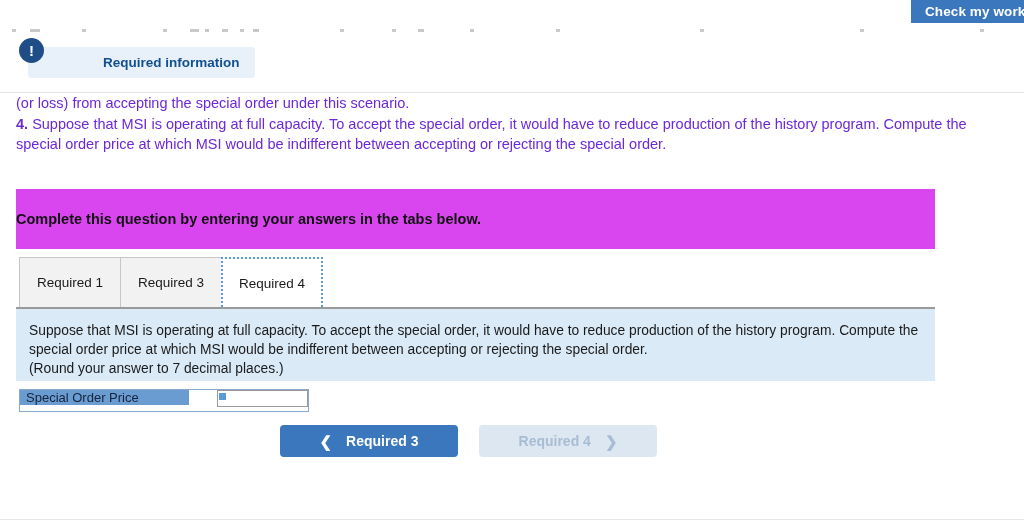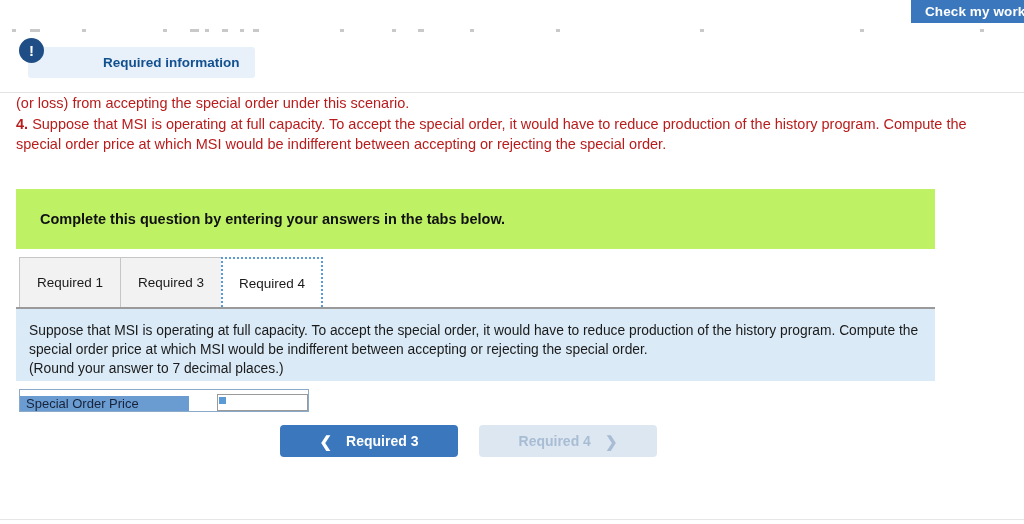--- a/index.html
+++ b/index.html
@@ -106,37 +106,36 @@
   }
 
   
   .question-block {
     position: absolute;
     left: 16px;
     top: 93px;
     width: 960px;
     font-size: 14.5px;
     line-height: 20.5px;
-    color: #b91c1c;
+    color: #6d28d9;
   }
   .question-block .qnum {
     font-weight: bold;
   }
 
   
   .instruction-bar {
     position: absolute;
     left: 16px;
     top: 189px;
     width: 919px;
     height: 60px;
-    background: #bef264;
-    display: flex;
-    align-items: center;
-    padding-left: 24px;
+    background: #d946ef;
+    display: flex;
+    align-items: center;
     box-sizing: border-box;
   }
   .instruction-text {
     font-size: 14.5px;
     font-weight: bold;
     color: #111111;
   }
 
   
   .tab-strip {
@@ -199,21 +198,21 @@
     color: #c00000;
   }
 
   
   .answer-row {
     position: absolute;
     left: 19px;
     top: 389px;
     height: 23px;
     display: flex;
-    align-items: flex-end;
+    align-items: flex-start;
     border: 1px solid #8ba9c9;
     box-sizing: border-box;
     gap: 28px;
   }
   .answer-label {
     width: 169px;
     background: #6a9bd1;
     color: #16233a;
     font-size: 13px;
     display: flex;

